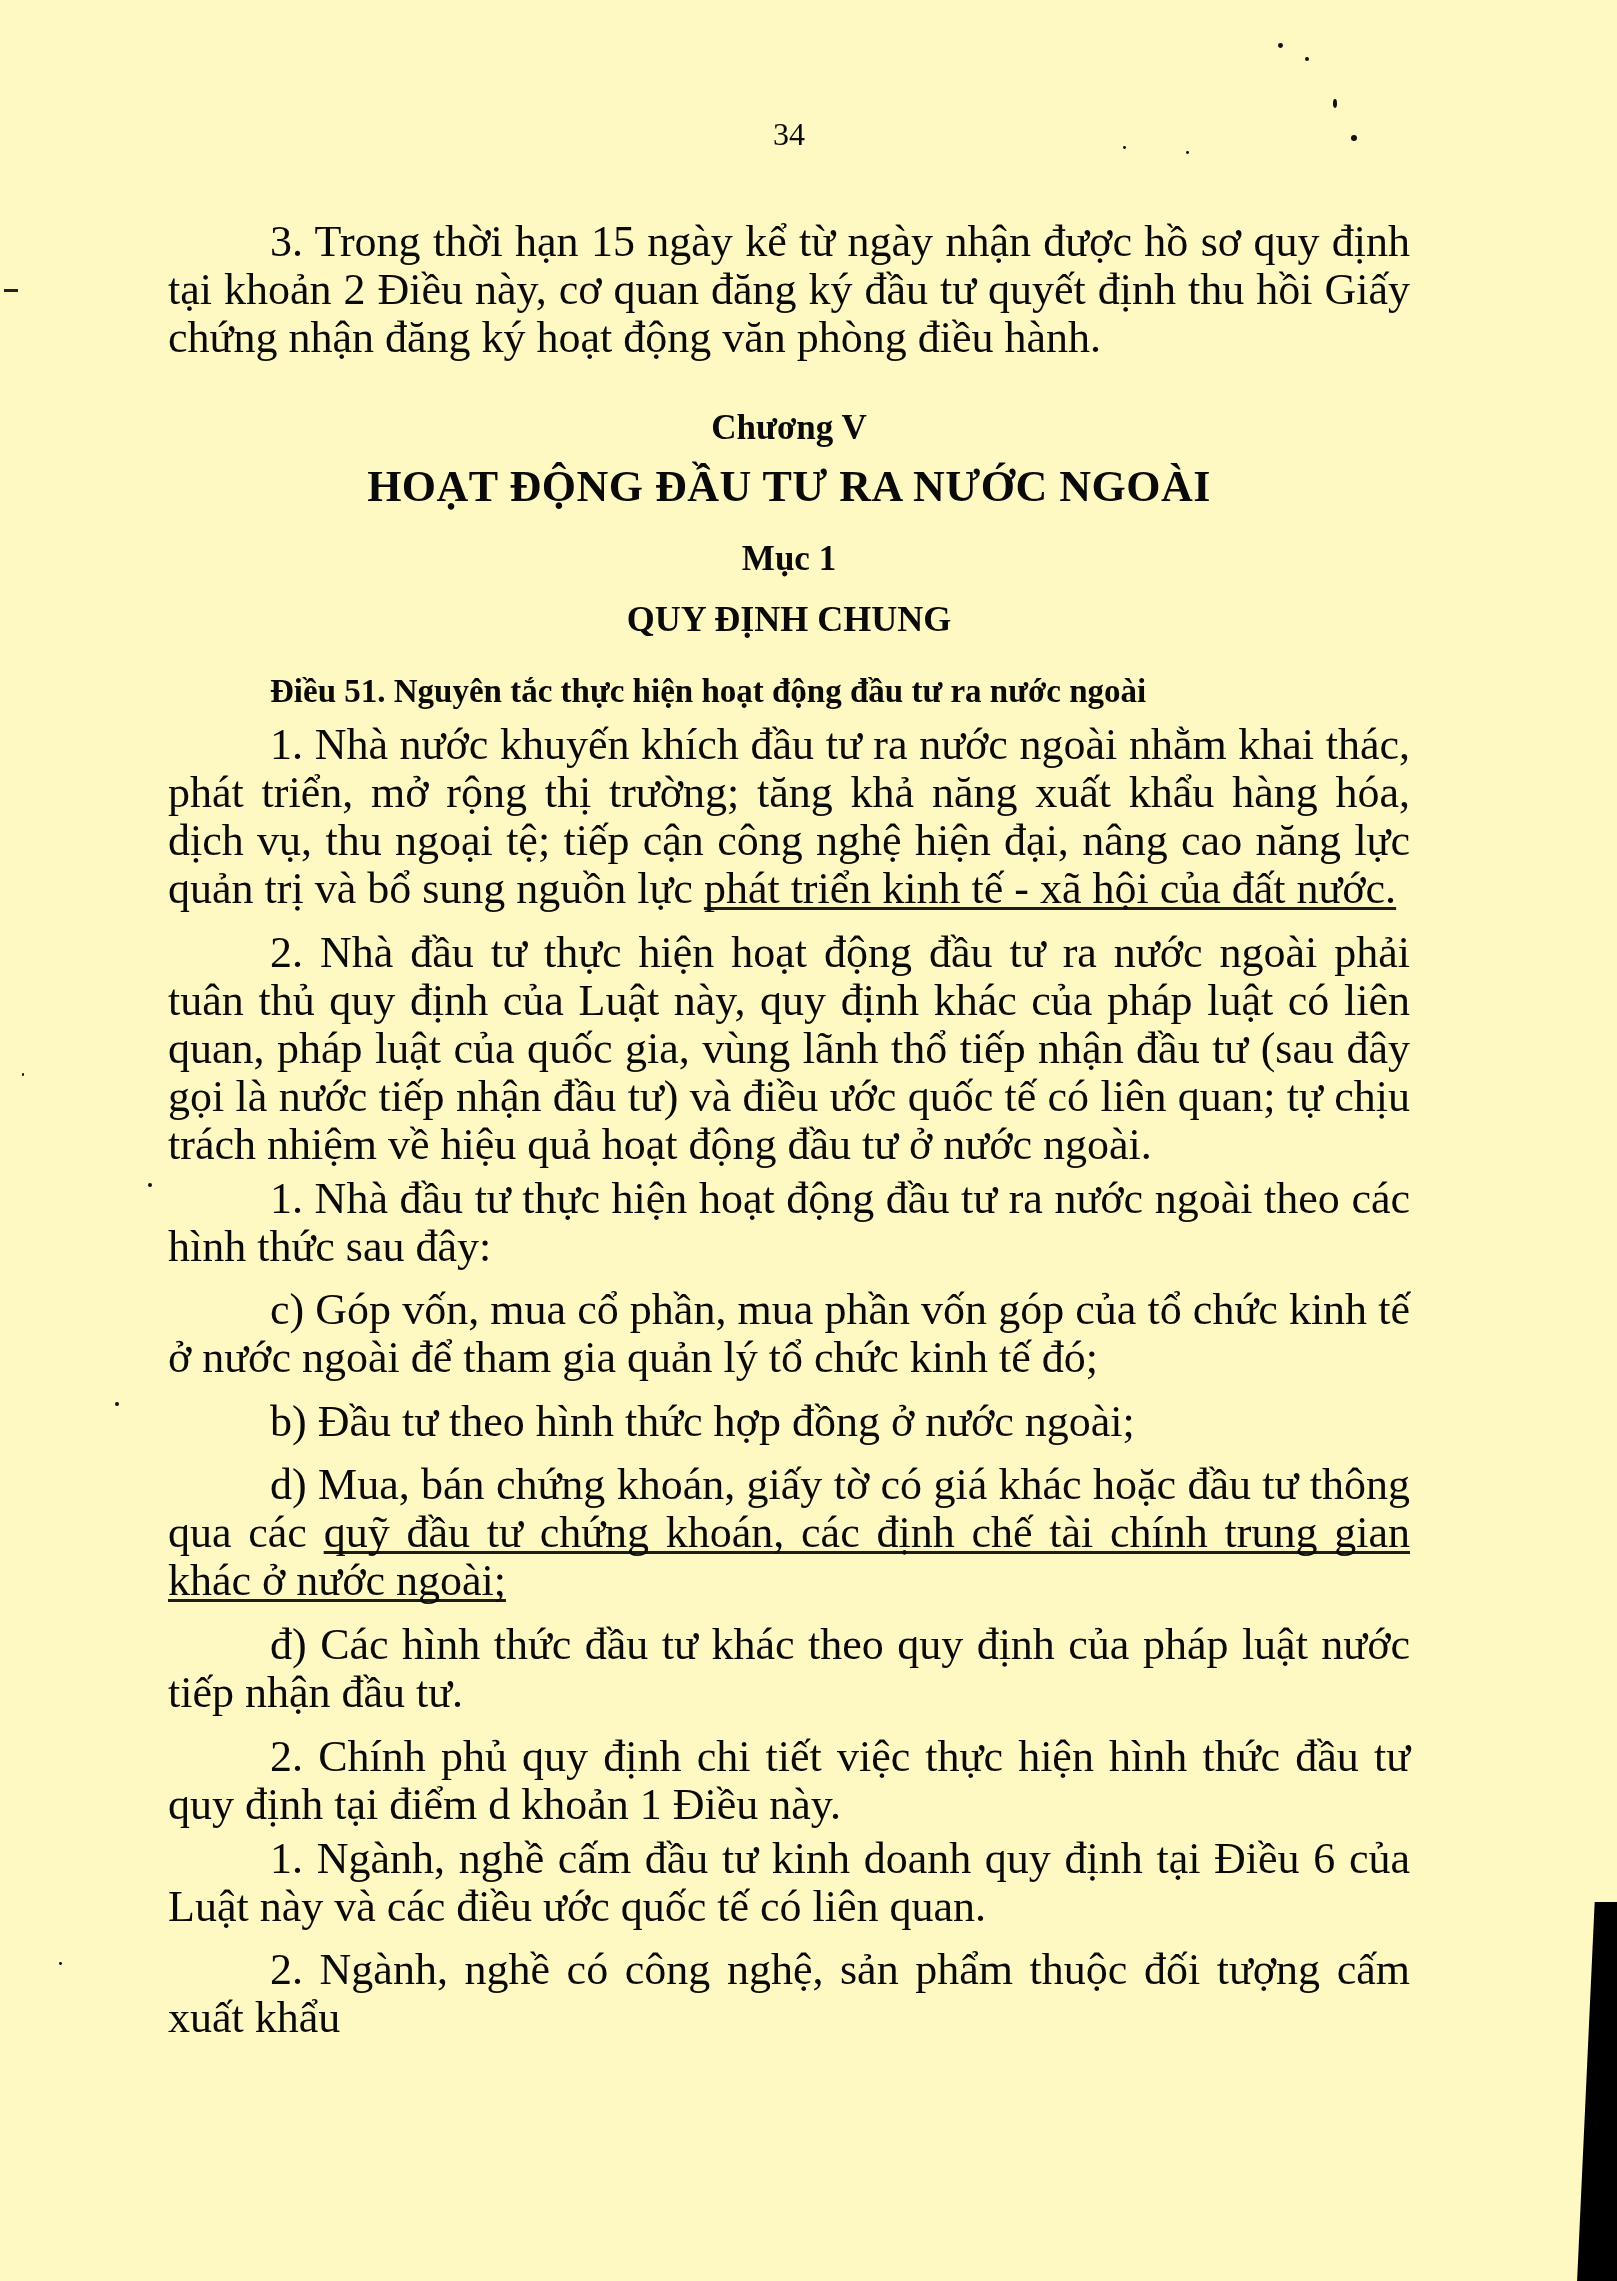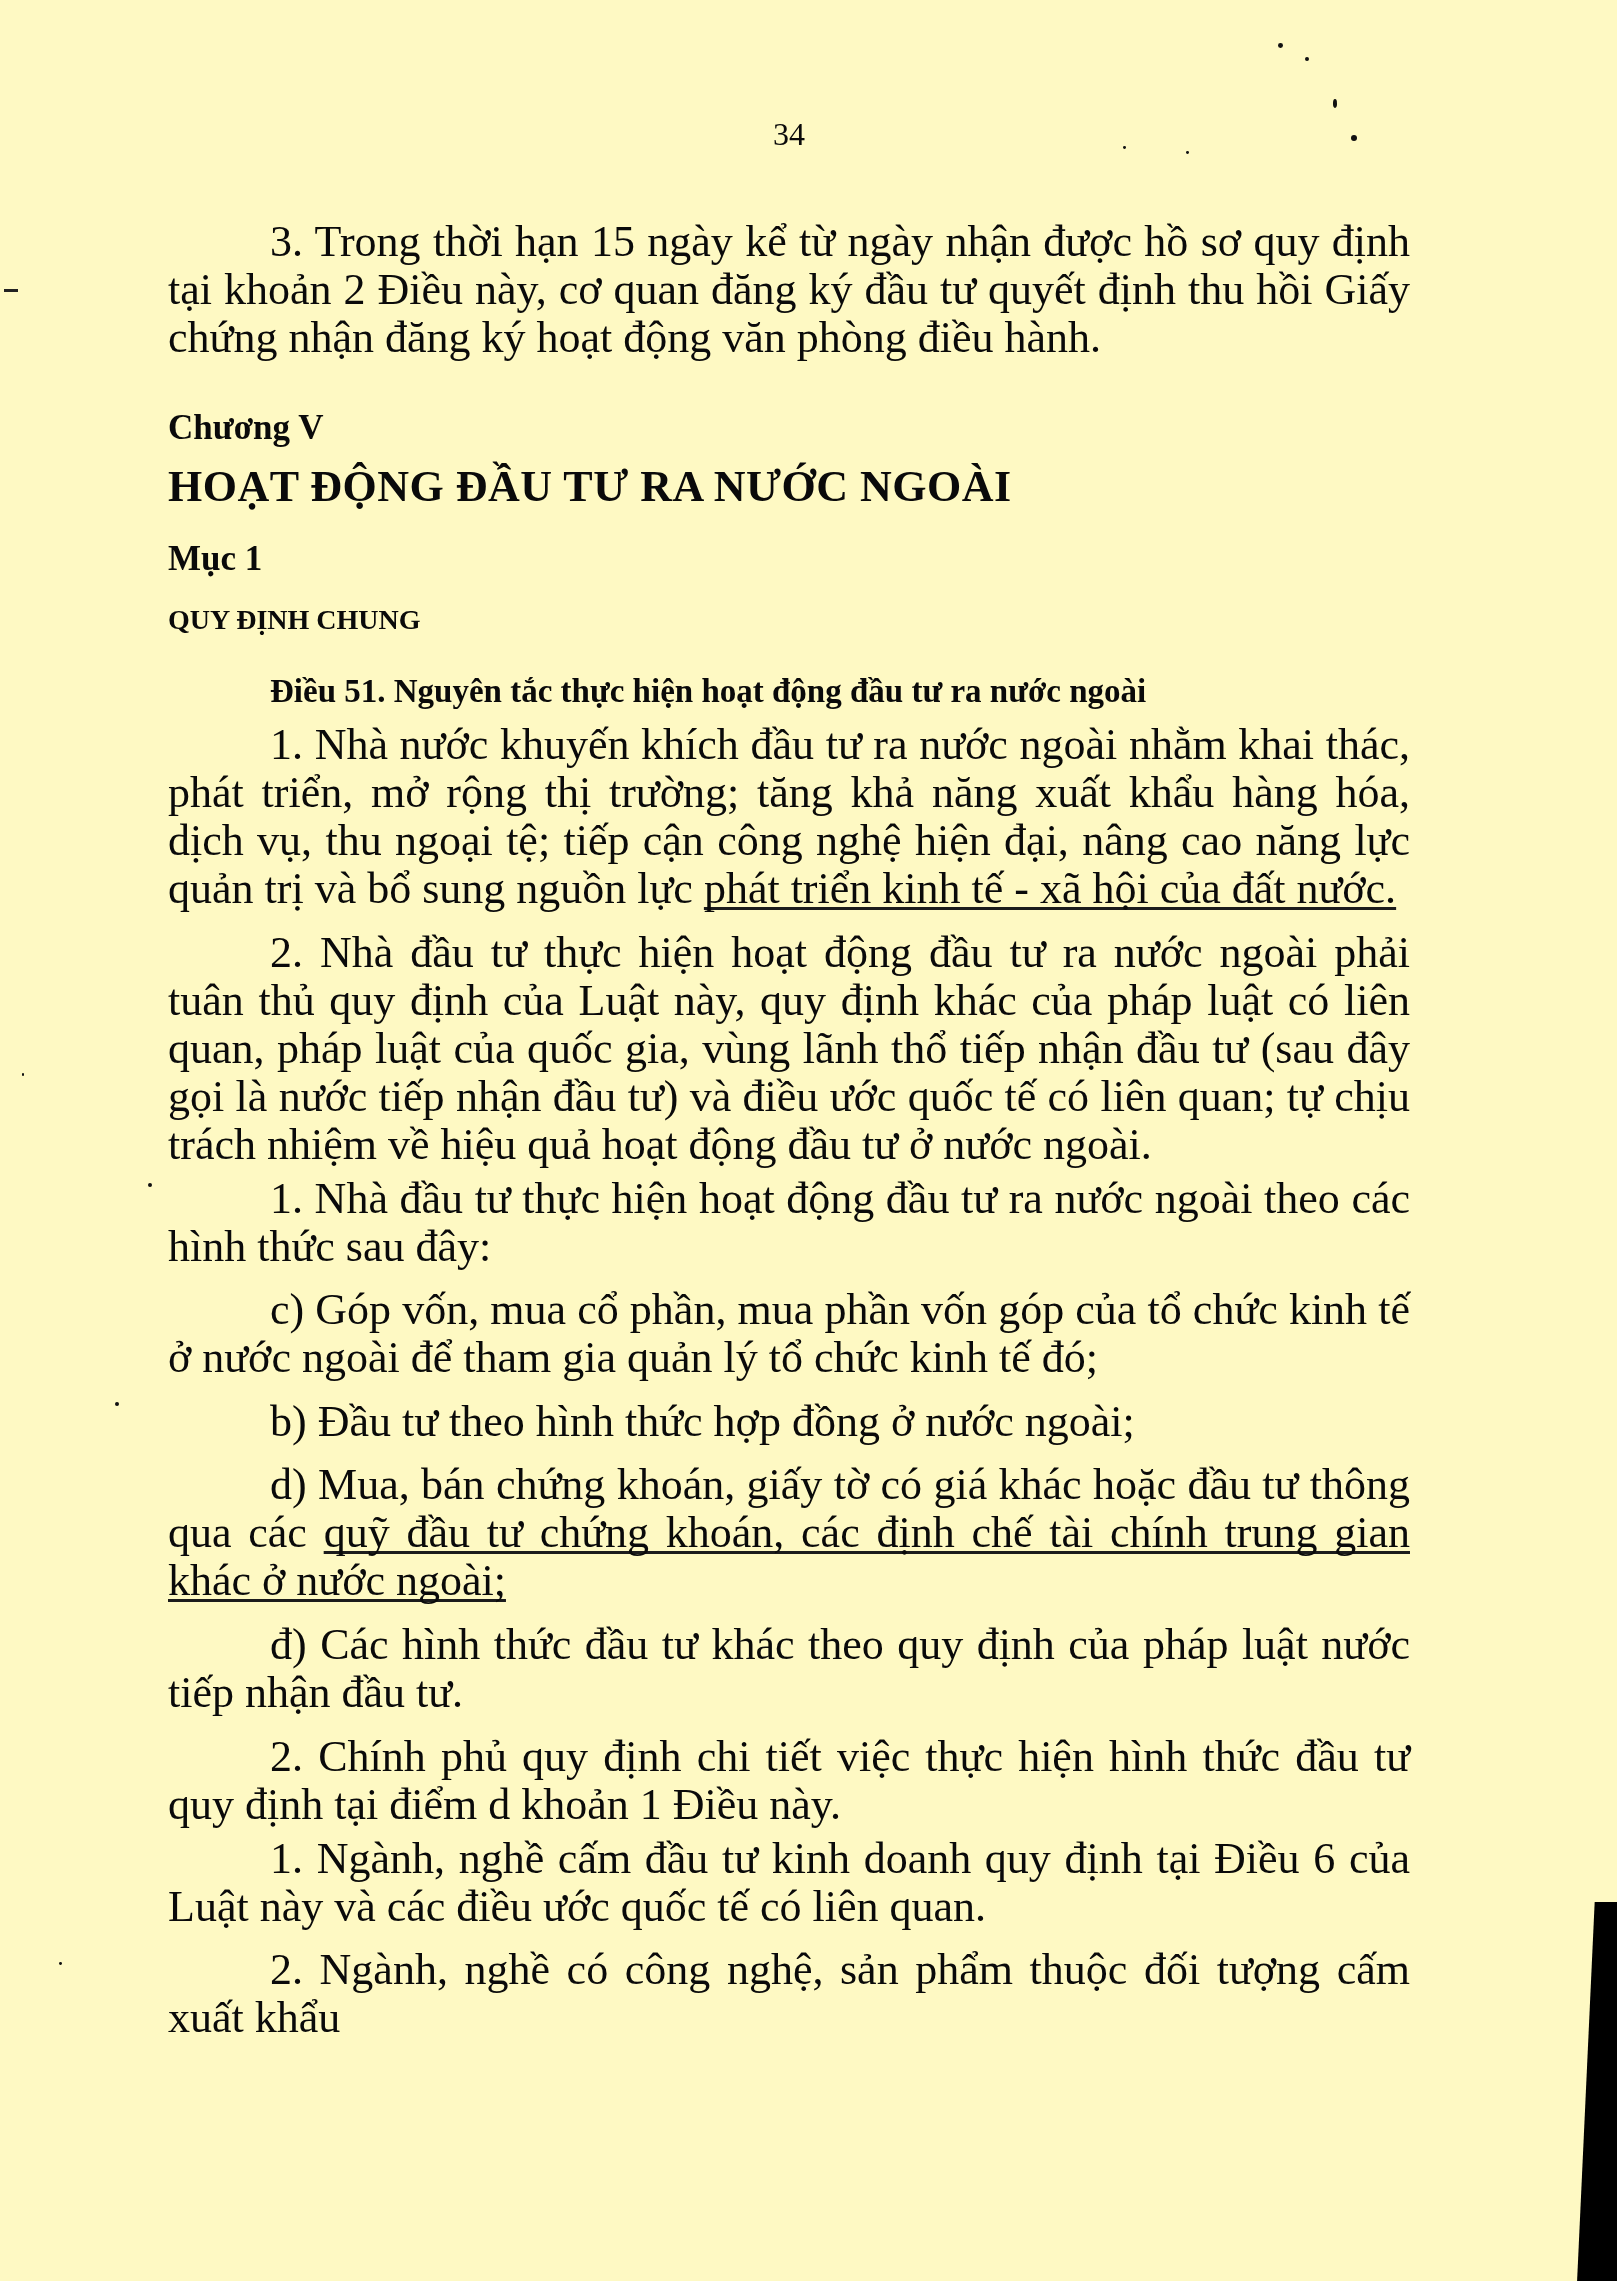--- a/index.html
+++ b/index.html
@@ -27,29 +27,29 @@
   .para {
     font-size: 44px;
     line-height: 48px;
     text-align: justify;
     text-indent: 102px;
     margin: 15.6px 0 0 0;
   }
   .para.first { margin-top: 5.9px; }
   .para-intro { margin-top: 64px; }
   .h-center {
-    text-align: left;
+    text-align: center;
     font-weight: bold;
     line-height: 49px;
     margin: 0;
   }
   .h-chapter        { font-size: 35px; margin-top: 41px; }
   .h-chapter-title  { font-size: 44px; margin-top: 9.8px; letter-spacing: 0.5px; }
   .h-section        { font-size: 35px; margin-top: 23.4px; }
-  .h-section-title  { font-size: 28px; margin-top: 11.7px; }
+  .h-section-title  { font-size: 36px; margin-top: 11.7px; }
   .h-article {
     font-size: 33px;
     line-height: 48px;
     font-weight: bold;
     text-indent: 102px;
     margin: 23.4px 0 0 0;
   }
   .scan-underline {
     text-decoration: underline;
     text-decoration-thickness: 3.4px;

